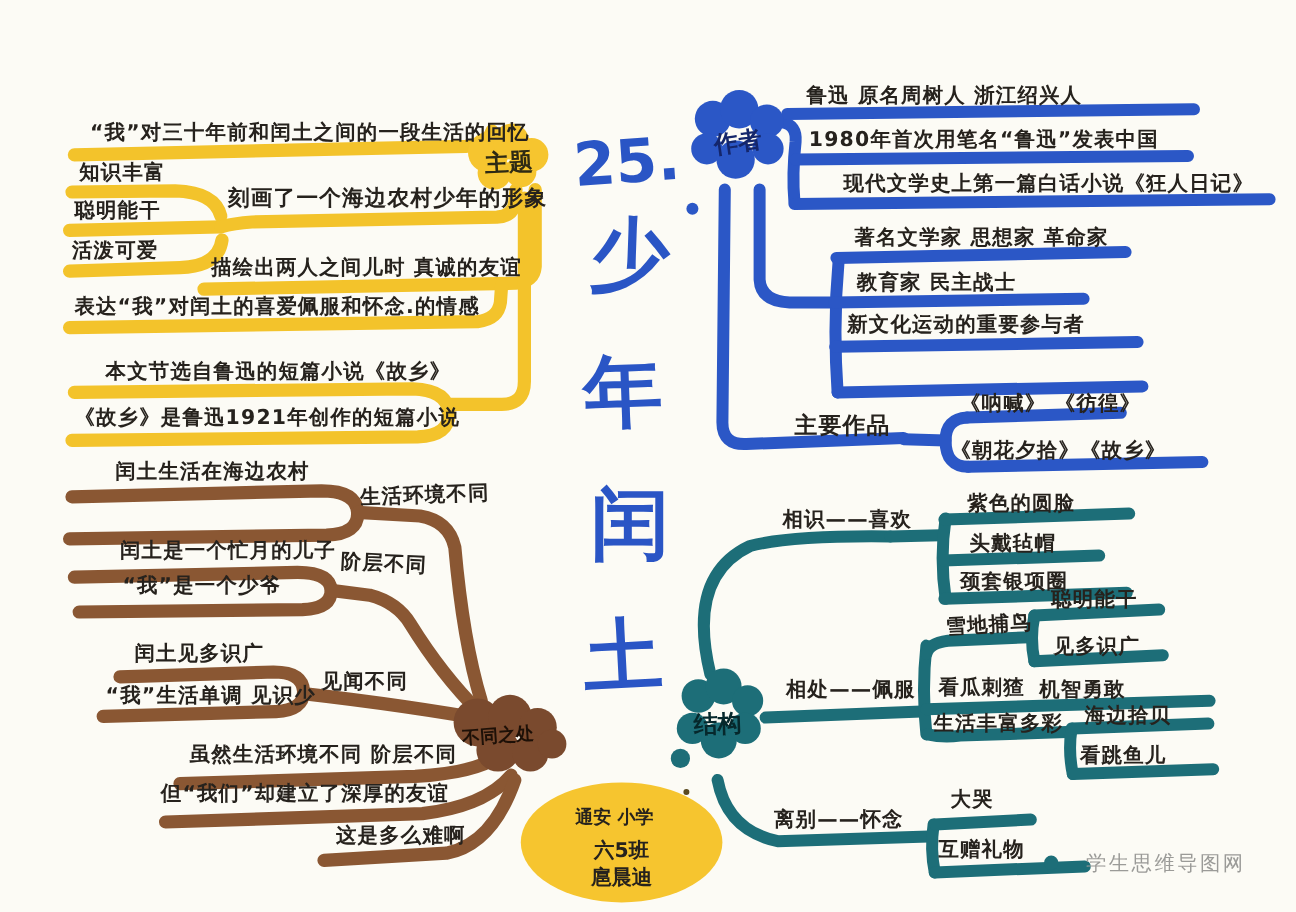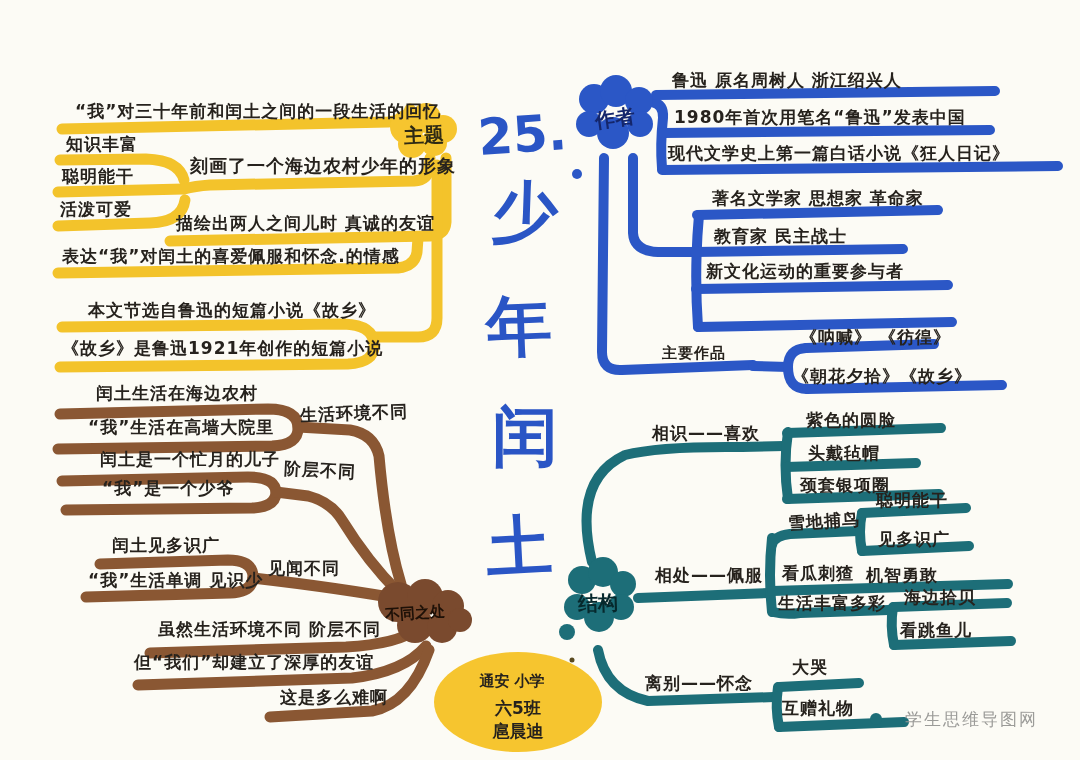--- a/index.html
+++ b/index.html
@@ -141,25 +141,25 @@
   <div class="lbl" style="left:62px;top:167px;">聪明能干</div>
   <div class="lbl" style="left:60px;top:200px;">活泼可爱</div>
   <div class="lbl" style="left:190px;top:156px;font-size:18px;">刻画了一个海边农村少年的形象</div>
   <div class="lbl" style="left:176px;top:214px;">描绘出两人之间儿时 真诚的友谊</div>
   <div class="lbl" style="left:62px;top:247px;">表达“我”对闰土的喜爱佩服和怀念.的情感</div>
   <div class="lbl" style="left:88px;top:301px;">本文节选自鲁迅的短篇小说《故乡》</div>
   <div class="lbl" style="left:62px;top:339px;">《故乡》是鲁迅1921年创作的短篇小说</div>
 
   <div class="lbl" style="left:672px;top:71px;">鲁迅  原名周树人   浙江绍兴人</div>
   <div class="lbl" style="left:674px;top:108px;">1980年首次用笔名“鲁迅”发表中国</div>
-  <div class="lbl" style="left:668px;top:144px;">现代文学史上第一篇白话小说《狂人日记》</div>
+  <div class="lbl" style="left:668px;top:144px;padding-left:35px;">现代文学史上第一篇白话小说《狂人日记》</div>
   <div class="lbl" style="left:712px;top:189px;">著名文学家  思想家  革命家</div>
   <div class="lbl" style="left:714px;top:227px;">教育家   民主战士</div>
   <div class="lbl" style="left:706px;top:262px;">新文化运动的重要参与者</div>
-  <div class="lbl" style="left:662px;top:345px;font-size:15px;">主要作品</div>
+  <div class="lbl" style="left:662px;top:345px;font-size:19px;">主要作品</div>
   <div class="lbl" style="left:800px;top:328px;">《呐喊》  《彷徨》</div>
   <div class="lbl" style="left:792px;top:367px;">《朝花夕拾》《故乡》</div>
 
   <div class="lbl" style="left:652px;top:424px;">相识——喜欢</div>
   <div class="lbl" style="left:806px;top:411px;">紫色的圆脸</div>
   <div class="lbl" style="left:808px;top:444px;">头戴毡帽</div>
   <div class="lbl" style="left:800px;top:476px;">颈套银项圈</div>
   <div class="lbl" style="left:655px;top:566px;">相处——佩服</div>
   <div class="lbl" style="left:788px;top:512px;transform:rotate(-3deg);">雪地捕鸟</div>
   <div class="lbl" style="left:876px;top:491px;">聪明能干</div>
@@ -167,21 +167,20 @@
   <div class="lbl" style="left:782px;top:564px;">看瓜刺猹</div>
   <div class="lbl" style="left:866px;top:566px;">机智勇敢</div>
   <div class="lbl" style="left:778px;top:594px;text-align:center;">生活丰富多彩</div>
   <div class="lbl" style="left:904px;top:588px;">海边拾贝</div>
   <div class="lbl" style="left:900px;top:621px;">看跳鱼儿</div>
   <div class="lbl" style="left:645px;top:674px;">离别——怀念</div>
   <div class="lbl" style="left:792px;top:658px;">大哭</div>
   <div class="lbl" style="left:782px;top:699px;">互赠礼物</div>
 
   <div class="lbl" style="left:96px;top:384px;">闰土生活在海边农村</div>
-  <div class="lbl" style="left:88px;top:418px;">“我”生活在高墙大院里</div>
   <div class="lbl" style="left:300px;top:404px;transform:rotate(-2deg);">生活环境不同</div>
   <div class="lbl" style="left:100px;top:450px;">闰土是一个忙月的儿子</div>
   <div class="lbl" style="left:102px;top:479px;">“我”是一个少爷</div>
   <div class="lbl" style="left:284px;top:461px;transform:rotate(3deg);">阶层不同</div>
   <div class="lbl" style="left:112px;top:536px;">闰土见多识广</div>
   <div class="lbl" style="left:88px;top:571px;">“我”生活单调  见识少</div>
   <div class="lbl" style="left:268px;top:559px;">见闻不同</div>
   <div class="lbl" style="left:158px;top:620px;">虽然生活环境不同   阶层不同</div>
   <div class="lbl" style="left:134px;top:653px;">但“我们”却建立了深厚的友谊</div>
   <div class="lbl" style="left:280px;top:688px;">这是多么难啊</div>

